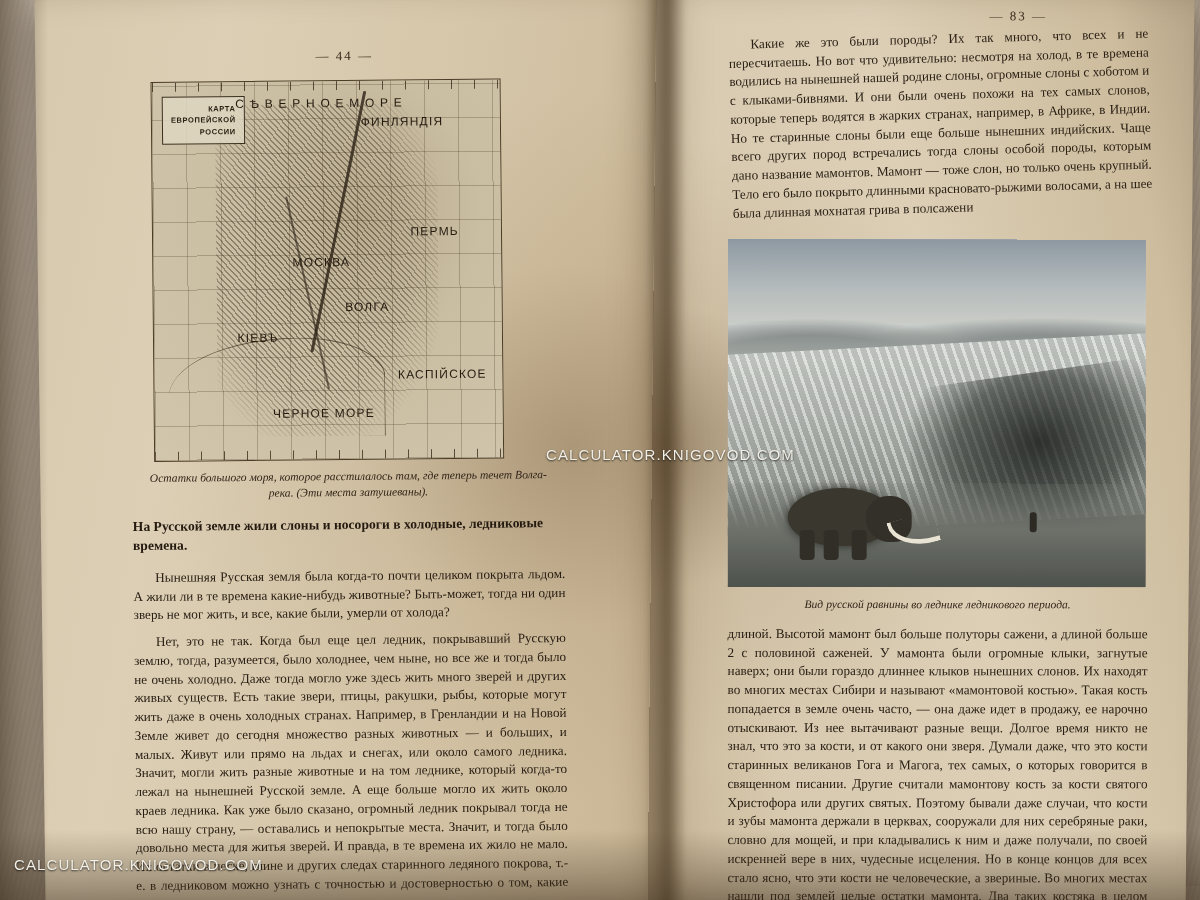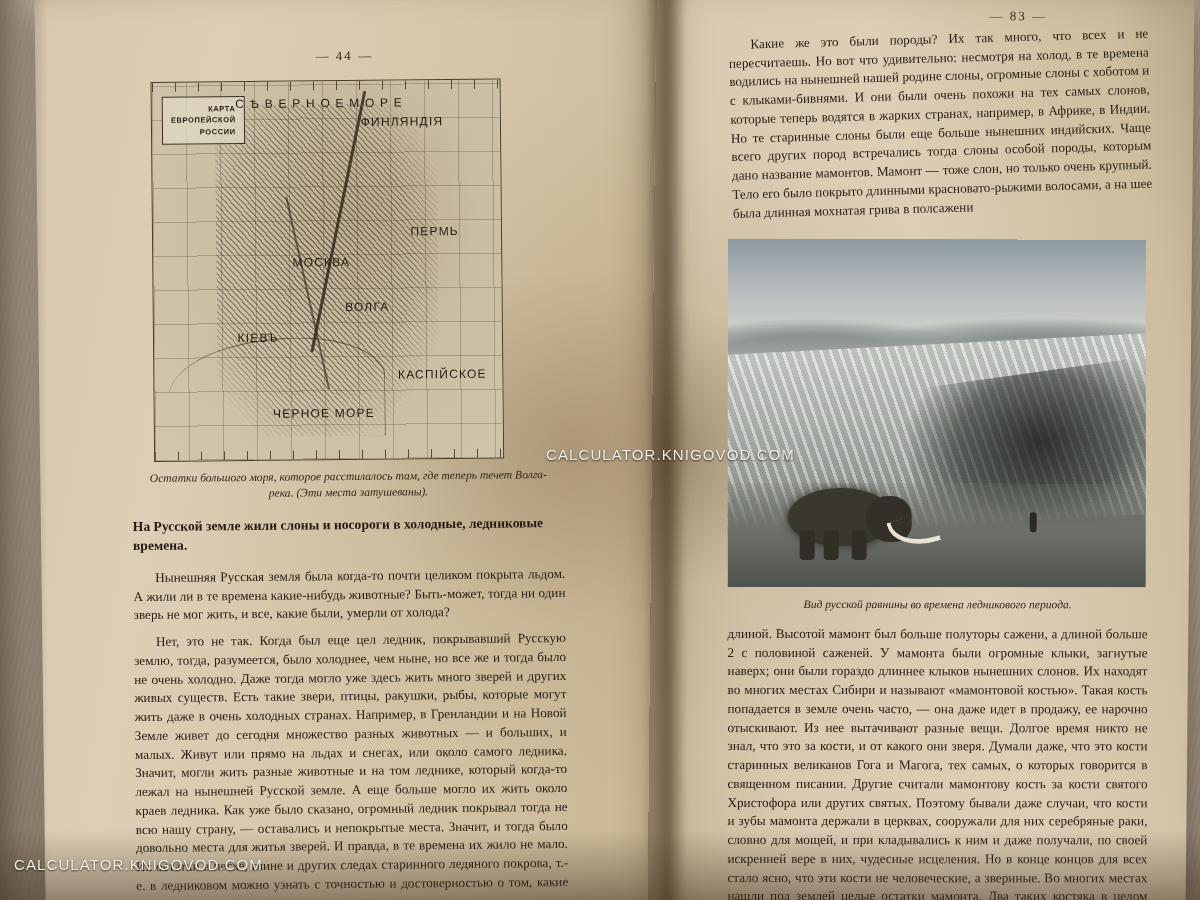--- a/index.html
+++ b/index.html
@@ -430,21 +430,21 @@
               <div class="head"></div>
               <div class="leg l1"></div>
               <div class="leg l2"></div>
               <div class="leg l3"></div>
               <div class="tusk"></div>
             </div>
             <div class="figure-person"></div>
           </div>
         </div>
 
-        <div class="caption" style="margin:10px 0 0 0;">Вид русской равнины во времена ледникового периода.</div>
+        <div class="caption" style="margin:10px 0 0 0;">Вид русской равнины во леднике ледникового периода.</div>
 
         <p class="body-text noind" style="margin:12px 0 0 0;">длиной. Высотой мамонт был больше полуторы сажени, а длиной больше 2 с половиной саженей. У мамонта были огромные клыки, загнутые наверх; они были гораздо длиннее клыков нынешних слонов. Их находят во многих местах Сибири и называют «мамонтовой костью». Такая кость попадается в земле очень часто, — она даже идет в продажу, ее нарочно отыскивают. Из нее вытачивают разные вещи. Долгое время никто не знал, что это за кости, и от какого они зверя. Думали даже, что это кости старинных великанов Гога и Магога, тех самых, о которых говорится в священном писании. Другие считали мамонтову кость за кости святого Христофора или других святых. Поэтому бывали даже случаи, что кости и зубы мамонта держали в церквах, сооружали для них серебряные раки, словно для мощей, и при кладывались к ним и даже получали, по своей искренней вере в них, чудесные исцеления. Но в конце концов для всех стало ясно, что эти кости не человеческие, а звериные. Во многих местах нашли под землей целые остатки мамонта. Два таких костяка в целом виде по сие время стоят в Петербурге, в музее Академии Наук; привезены они сюда из далекой Сибири. Там</p>
       </div>
     </div>
 
     <div class="gutter"></div>
   </div>
 
   <div class="dark-edge-left"></div>
   <div class="dark-edge-bottom"></div>

